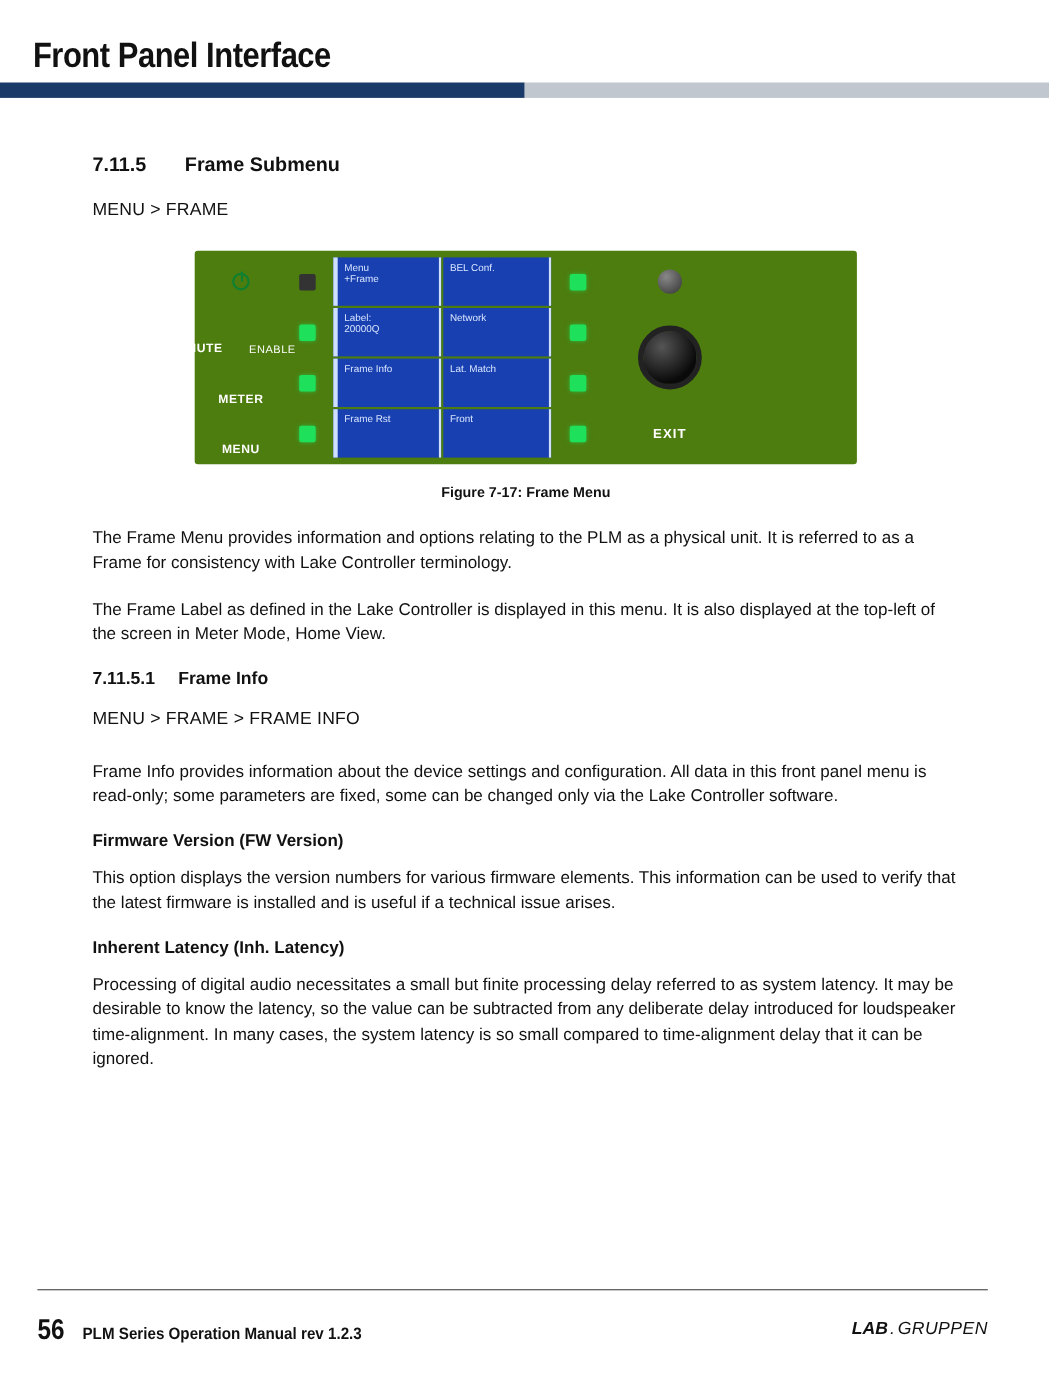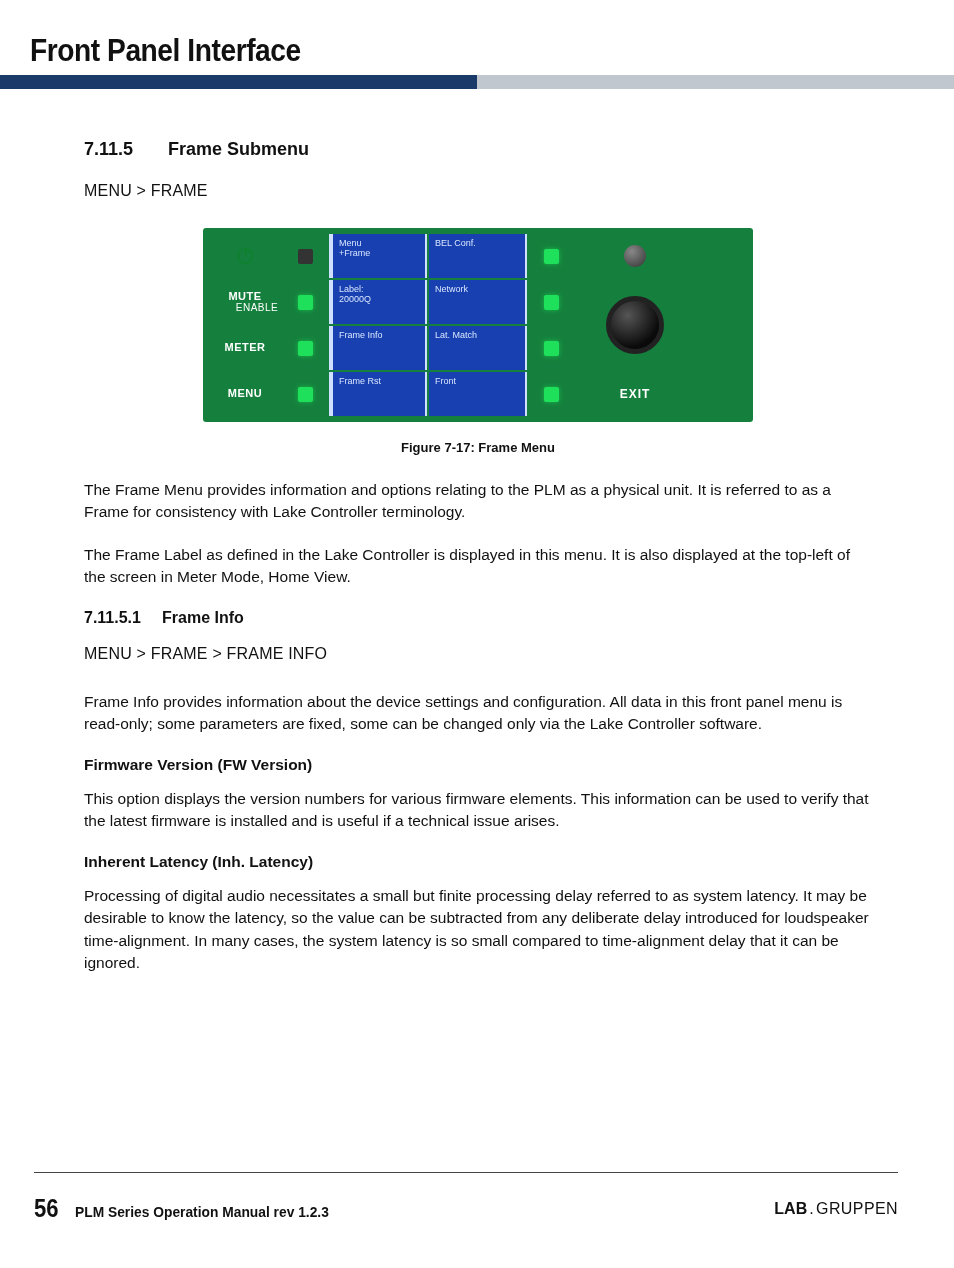--- a/index.html
+++ b/index.html
@@ -53,44 +53,45 @@
   .para {
     font-size: 15.5px;
     line-height: 1.45;
     margin-bottom: 20px;
   }
   .bold-run { font-weight: 700; font-size: 15.5px; margin-top: 18px; margin-bottom: 14px; }
 
   
   .panel-wrap { display: flex; justify-content: center; margin: 10px 0 18px; }
   .panel {
-    width: 550px;
-    background: #15803d;
+    width: 602px;
+    background: #4d7c0f;
     border-radius: 3px;
     padding: 6px;
     display: grid;
     grid-template-columns: 72px 44px 98px 98px 44px 120px;
     grid-auto-rows: 44px;
     gap: 2px;
     align-items: stretch;
   }
   .cell {
     display: flex;
     align-items: center;
     justify-content: center;
     font-size: 10px;
     color: #fff;
     position: relative;
   }
   .label-cell {
     font-size: 11px;
     font-weight: 700;
     letter-spacing: 0.5px;
-    flex-direction: column;
+    flex-direction: row;
     line-height: 1.05;
+    align-items: flex-end;
   }
   .label-cell .sub { font-weight: 400; font-size: 10px; padding-left: 24px; }
   .led {
     width: 15px; height: 15px;
     background: #1fe05a;
     border-radius: 2px;
     box-shadow: 0 0 5px rgba(30,224,90,.6);
   }
   .led.dark { background: #333; box-shadow: none; }
   .screen-cell {
@@ -153,21 +154,21 @@
   .footer .ftxt {
     font-family: "Arial Narrow", Arial, sans-serif;
     font-size: 15px;
     font-weight: 700;
     display: inline-block;
     transform: scaleX(0.92);
     transform-origin: left;
   }
   .brand {
     font-size: 16px; font-weight: 400; letter-spacing: 0.4px;
-    display: flex; align-items: center; gap: 2px;
+    display: flex; align-items: center; gap: 2px; font-style: italic;
   }
   .brand .lab { font-weight: 700; letter-spacing: 0;}
   .brand .dot { font-weight: 400;}
   .brand .gruppen { font-weight: 400;}
 </style>
 </head>
 <body>
 
 <div class="page-title">Front Panel Interface</div>
 <div class="header-bar">

